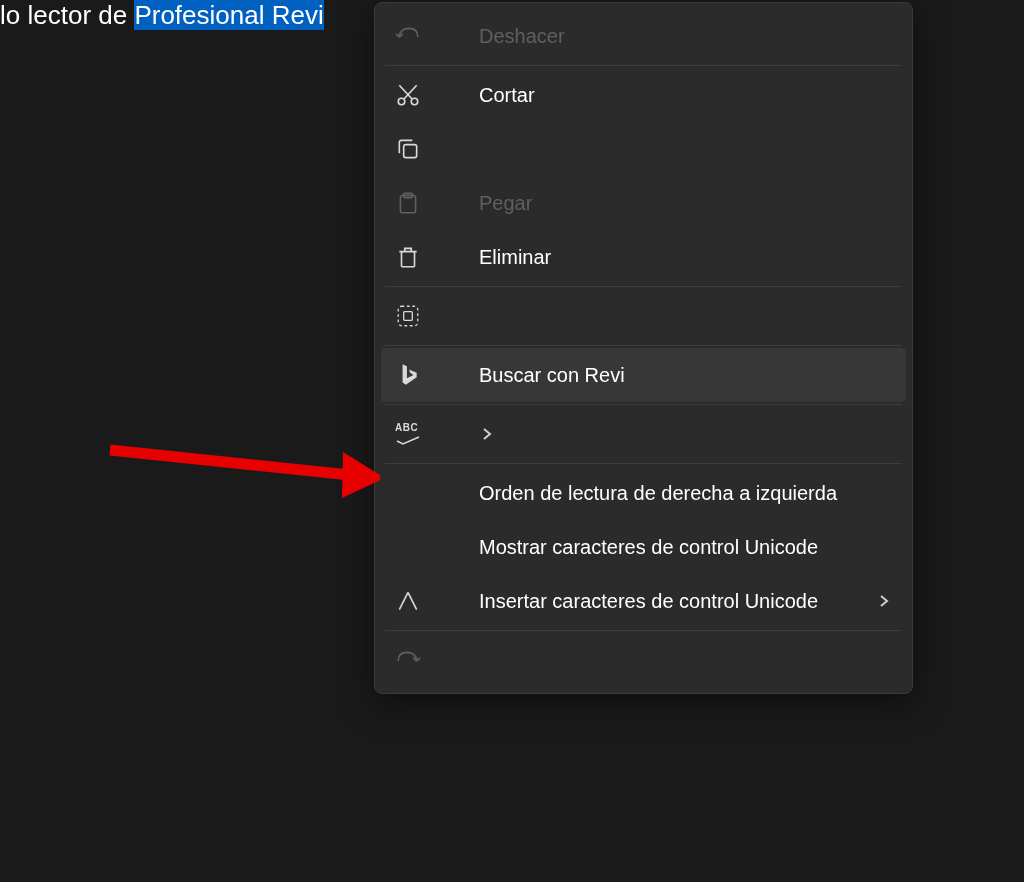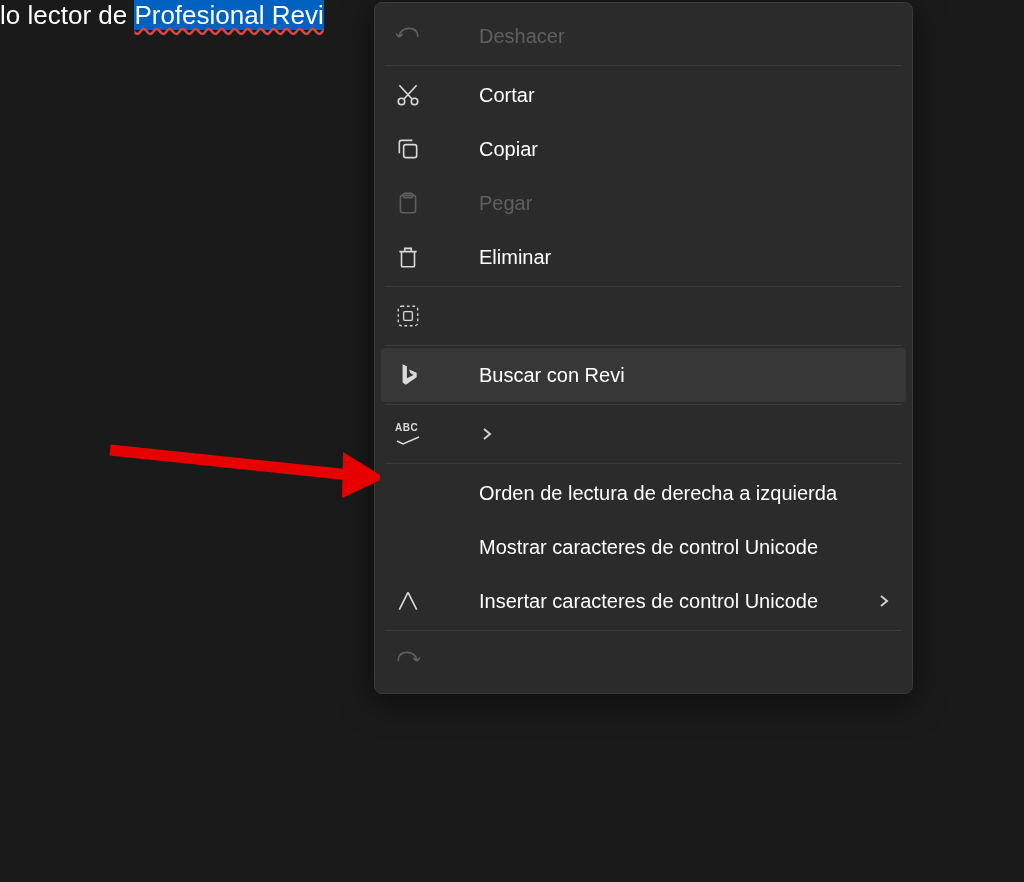--- a/index.html
+++ b/index.html
@@ -20,21 +20,20 @@
       top: 0;
       left: 0;
       font-size: 26px;
       color: #ffffff;
       font-weight: 400;
       white-space: nowrap;
     }
     .editor-text .selected {
       background: #0061c0;
       color: #ffffff;
-      text-decoration: underline;
       text-decoration-color: #d84545;
       text-decoration-style: wavy;
       text-underline-offset: 3px;
       margin-top: 29px;
     }
     .context-menu {
       position: absolute;
       top: 2px;
       left: 374px;
       width: 539px;
@@ -178,21 +177,20 @@
     <div class="menu-label">Cortar</div>
   </div>
 
   <div class="menu-item">
     <div class="menu-icon">
       <svg viewBox="0 0 24 24">
           <rect x="8" y="8" width="12" height="12" rx="2"></rect>
           <path d="M4 16 L4 6 Q4 4 6 4 L16 4"></path>
         </svg>
     </div>
-    <div class="menu-label">Copiar</div>
   </div>
 
   <div class="menu-item disabled">
     <div class="menu-icon">
       <svg viewBox="0 0 24 24">
           <rect x="5" y="5" width="14" height="16" rx="2"></rect>
           <rect x="8" y="3" width="8" height="4" rx="1"></rect>
         </svg>
     </div>
     <div class="menu-label">Pegar</div>

